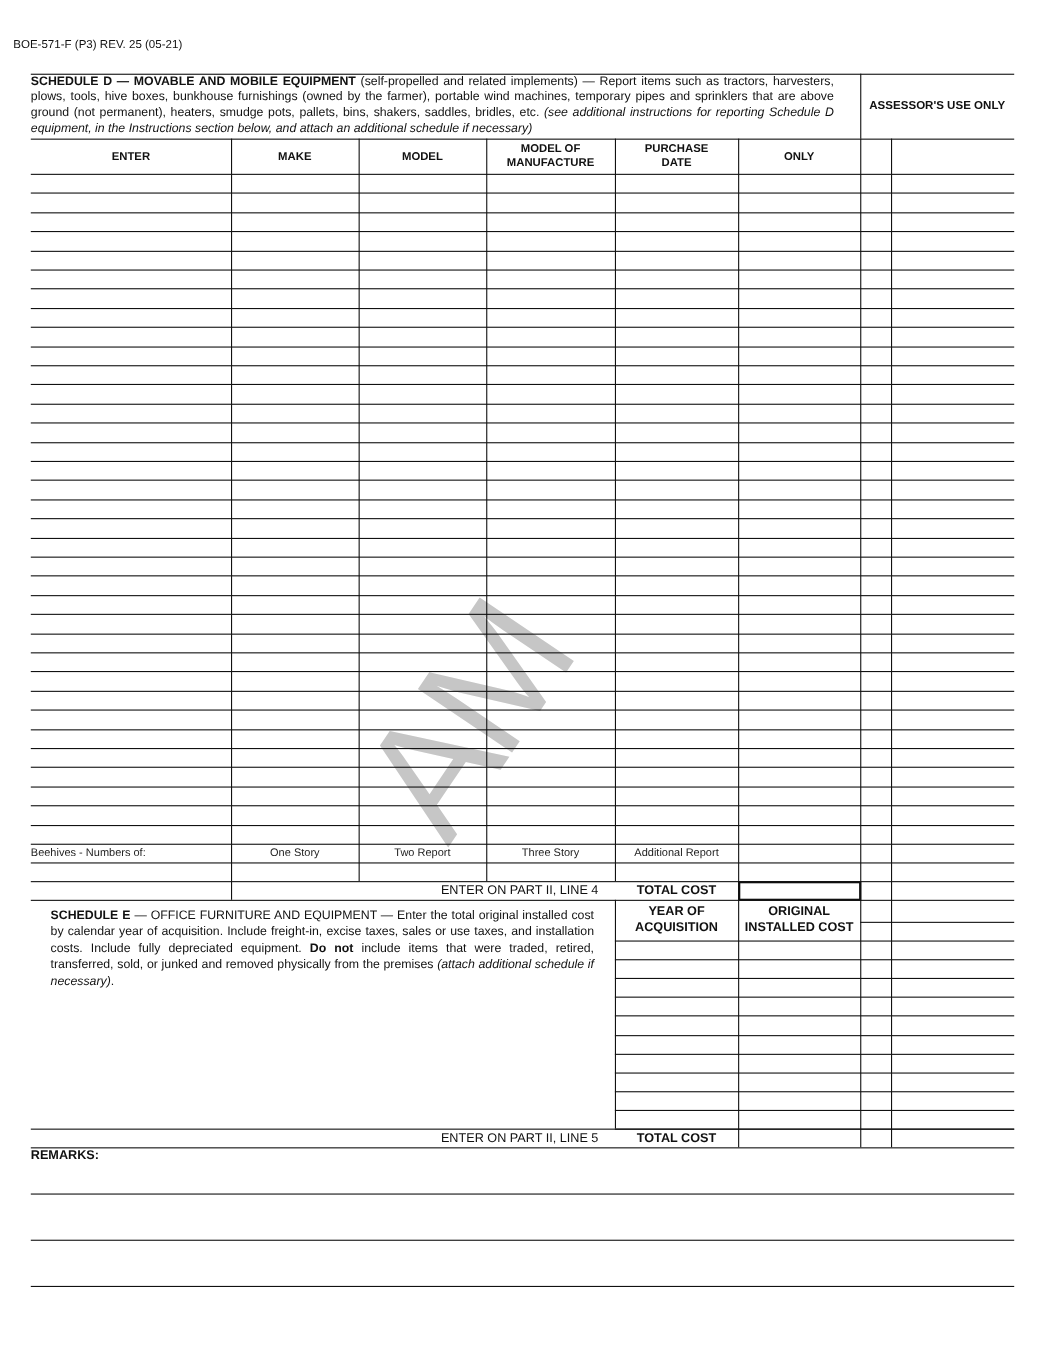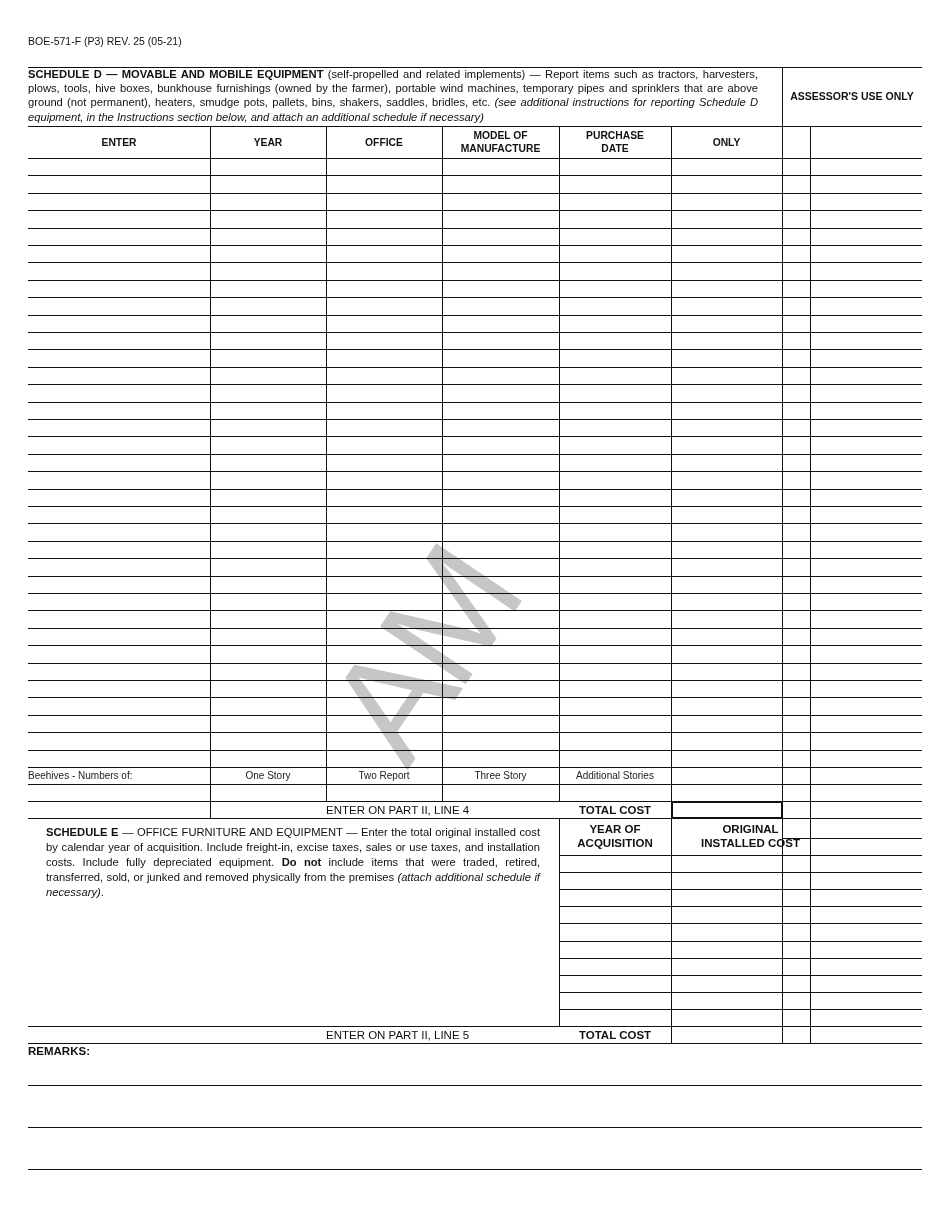--- a/index.html
+++ b/index.html
@@ -1,29 +1,29 @@
 <!DOCTYPE html>
 <html><head>
 <meta charset="utf-8">
 <style>
   html, body { margin:0; padding:0; background:#ffffff; }
   body { width:950px; height:1230px; position:relative; overflow:hidden;
          font-family:"Liberation Sans", sans-serif; color:#111; }
   .abs { position:absolute; }
   .hline { position:absolute; height:0; border-top:1.3px solid #111; }
   .vline { position:absolute; width:0; border-left:1.3px solid #111; }
-  .formno { left:28px; top:35px; font-size:10.5px; }
+  .formno { left:12px; top:35px; font-size:10.5px; }
   .schedd-text { left:28px; top:67px; width:730px; font-size:11.2px; line-height:14.2px; text-align:justify; }
   .schedd-text b { font-weight:bold; }
   .assessor { left:782px; top:67px; width:140px; height:59px; display:flex; align-items:center; justify-content:center; text-align:center; font-weight:bold; font-size:10.5px; line-height:13px; }
   .colhdr { position:absolute; top:126px; height:32px; display:flex; align-items:center; justify-content:center; text-align:center; font-weight:bold; font-size:10.3px; line-height:13px; }
   .cell-input { position:absolute; background:transparent; border:none; outline:none; font-family:"Liberation Sans", sans-serif; font-size:10px; padding:0 3px; box-sizing:border-box; }
   .bee-label { position:absolute; top:767px; height:17px; display:flex; align-items:center; font-size:10px; color:#222; }
   .bee-center { justify-content:center; }
-  .enter-line { position:absolute; font-size:11.5px; }
+  .enter-line { position:absolute; font-size:11.5px; text-align:right; }
   .total-label { position:absolute; font-weight:bold; font-size:11.5px; text-align:center; }
   .thickbox { position:absolute; border:2px solid #111; box-sizing:border-box; }
   .sche-text { left:46px; top:825px; width:494px; font-size:11.2px; line-height:15px; text-align:justify; }
   .sche-hdr { position:absolute; font-weight:bold; font-size:11.5px; line-height:14px; text-align:center; }
   .remarks { left:28px; top:1045px; font-weight:bold; font-size:11.5px; }
   .watermark { left:318px; top:580px; font-size:150px; color:#c6c6c6; transform-origin:center; transform:rotate(-56deg); font-family:"Liberation Sans", sans-serif; letter-spacing:-8px; pointer-events:none; line-height:1; }
   textarea.remarks-input { position:absolute; border:none; outline:none; resize:none; background:transparent; font-family:"Liberation Sans", sans-serif; font-size:11px; }
 </style>
 </head>
 <body>
@@ -32,50 +32,50 @@
 
 <div class="hline" style="left:28px; top:67px; width:894px;"></div>
 <div class="abs schedd-text">
   <b>SCHEDULE D</b><b> — </b><b>MOVABLE AND MOBILE EQUIPMENT</b><span> (self-propelled and related implements) — Report items such as tractors, harvesters, plows, tools, hive boxes, bunkhouse furnishings (owned by the farmer), portable wind machines, temporary pipes and sprinklers that are above ground (not permanent), heaters, smudge pots, pallets, bins, shakers, saddles, bridles, etc. </span><i>(see additional instructions for reporting Schedule D equipment, in the Instructions section below, and attach an additional schedule if necessary)</i>
 </div>
 <div class="vline" style="left:782px; top:67px; height:59px;"></div>
 <div class="abs assessor">ASSESSOR'S USE ONLY</div>
 <div class="hline" style="left:28px; top:126px; width:894px;"></div>
 
 <div class="colhdr" style="left:28px; width:182px;">ENTER</div>
-<div class="colhdr" style="left:210px; width:116px;">YEAR</div>
-<div class="colhdr" style="left:326px; width:116px;">OFFICE</div>
+<div class="colhdr" style="left:210px; width:116px;">MAKE</div>
+<div class="colhdr" style="left:326px; width:116px;">MODEL</div>
 <div class="colhdr" style="left:442px; width:117px; padding:0 8px; box-sizing:border-box;">MODEL OF MANUFACTURE</div>
 <div class="colhdr" style="left:559px; width:112px; padding:0 18px; box-sizing:border-box;">PURCHASE DATE</div>
 <div class="colhdr" style="left:671px; width:111px;">ONLY</div>
 
 <div id="schedD-grid"></div>
 
 <div class="bee-label" style="left:28px; width:182px;">Beehives - Numbers of:</div>
 <div class="bee-label bee-center" style="left:210px; width:116px;">One Story</div>
 <div class="bee-label bee-center" style="left:326px; width:116px;">Two Report</div>
 <div class="bee-label bee-center" style="left:442px; width:117px;">Three Story</div>
-<div class="bee-label bee-center" style="left:559px; width:112px;">Additional Stories</div>
+<div class="bee-label bee-center" style="left:559px; width:112px;">Additional Report</div>
 
 <input class="cell-input" style="left: 212px; top: 785px; width: 113px; height: 15px;">
 <input class="cell-input" style="left: 328px; top: 785px; width: 113px; height: 15px;">
 <input class="cell-input" style="left: 444px; top: 785px; width: 114px; height: 15px;">
 <input class="cell-input" style="left: 561px; top: 785px; width: 109px; height: 15px;">
 
 <div class="enter-line" style="left:326px; top:802px; width:218px; height:16px; line-height:16px;">ENTER ON PART II, LINE 4</div>
 <div class="total-label" style="left:559px; top:802px; width:112px; height:16px; line-height:16px;">TOTAL COST</div>
 <div class="thickbox" style="left:671px; top:801px; width:112px; height:18px;"></div>
 <input class="cell-input" style="left: 673px; top: 803px; width: 108px; height: 14px;">
 
 <div class="abs sche-text">
   <b>SCHEDULE E</b><span> — OFFICE FURNITURE AND EQUIPMENT — Enter the total original installed cost by calendar year of acquisition. Include freight-in, excise taxes, sales or use taxes, and installation costs. Include fully depreciated equipment. </span><b>Do not</b><span> include items that were traded, retired, transferred, sold, or junked and removed physically from the premises </span><i>(attach additional schedule if necessary)</i><span>.</span>
 </div>
 
 <div class="sche-hdr" style="left:559px; top:822px; width:112px;">YEAR OF ACQUISITION</div>
-<div class="sche-hdr" style="left:671px; top:822px; width:111px;padding-left:24px;">ORIGINAL INSTALLED COST</div>
+<div class="sche-hdr" style="left:671px; top:822px; width:111px;">ORIGINAL INSTALLED COST</div>
 
 <div id="schedE-grid"></div>
 
 <div class="enter-line" style="left:326px; top:1027px; width:218px; height:16px; line-height:16px;">ENTER ON PART II, LINE 5</div>
 <div class="total-label" style="left:559px; top:1027px; width:112px; height:16px; line-height:16px;">TOTAL COST</div>
 <input class="cell-input" style="left: 673px; top: 1028px; width: 108px; height: 14px;">
 
 <div class="abs remarks">REMARKS:</div>
 <textarea class="remarks-input" style="left: 100px; top: 1046px; width: 820px; height: 36px;"></textarea>
 <div class="hline" style="left:28px; top:1085px; width:894px;"></div>

